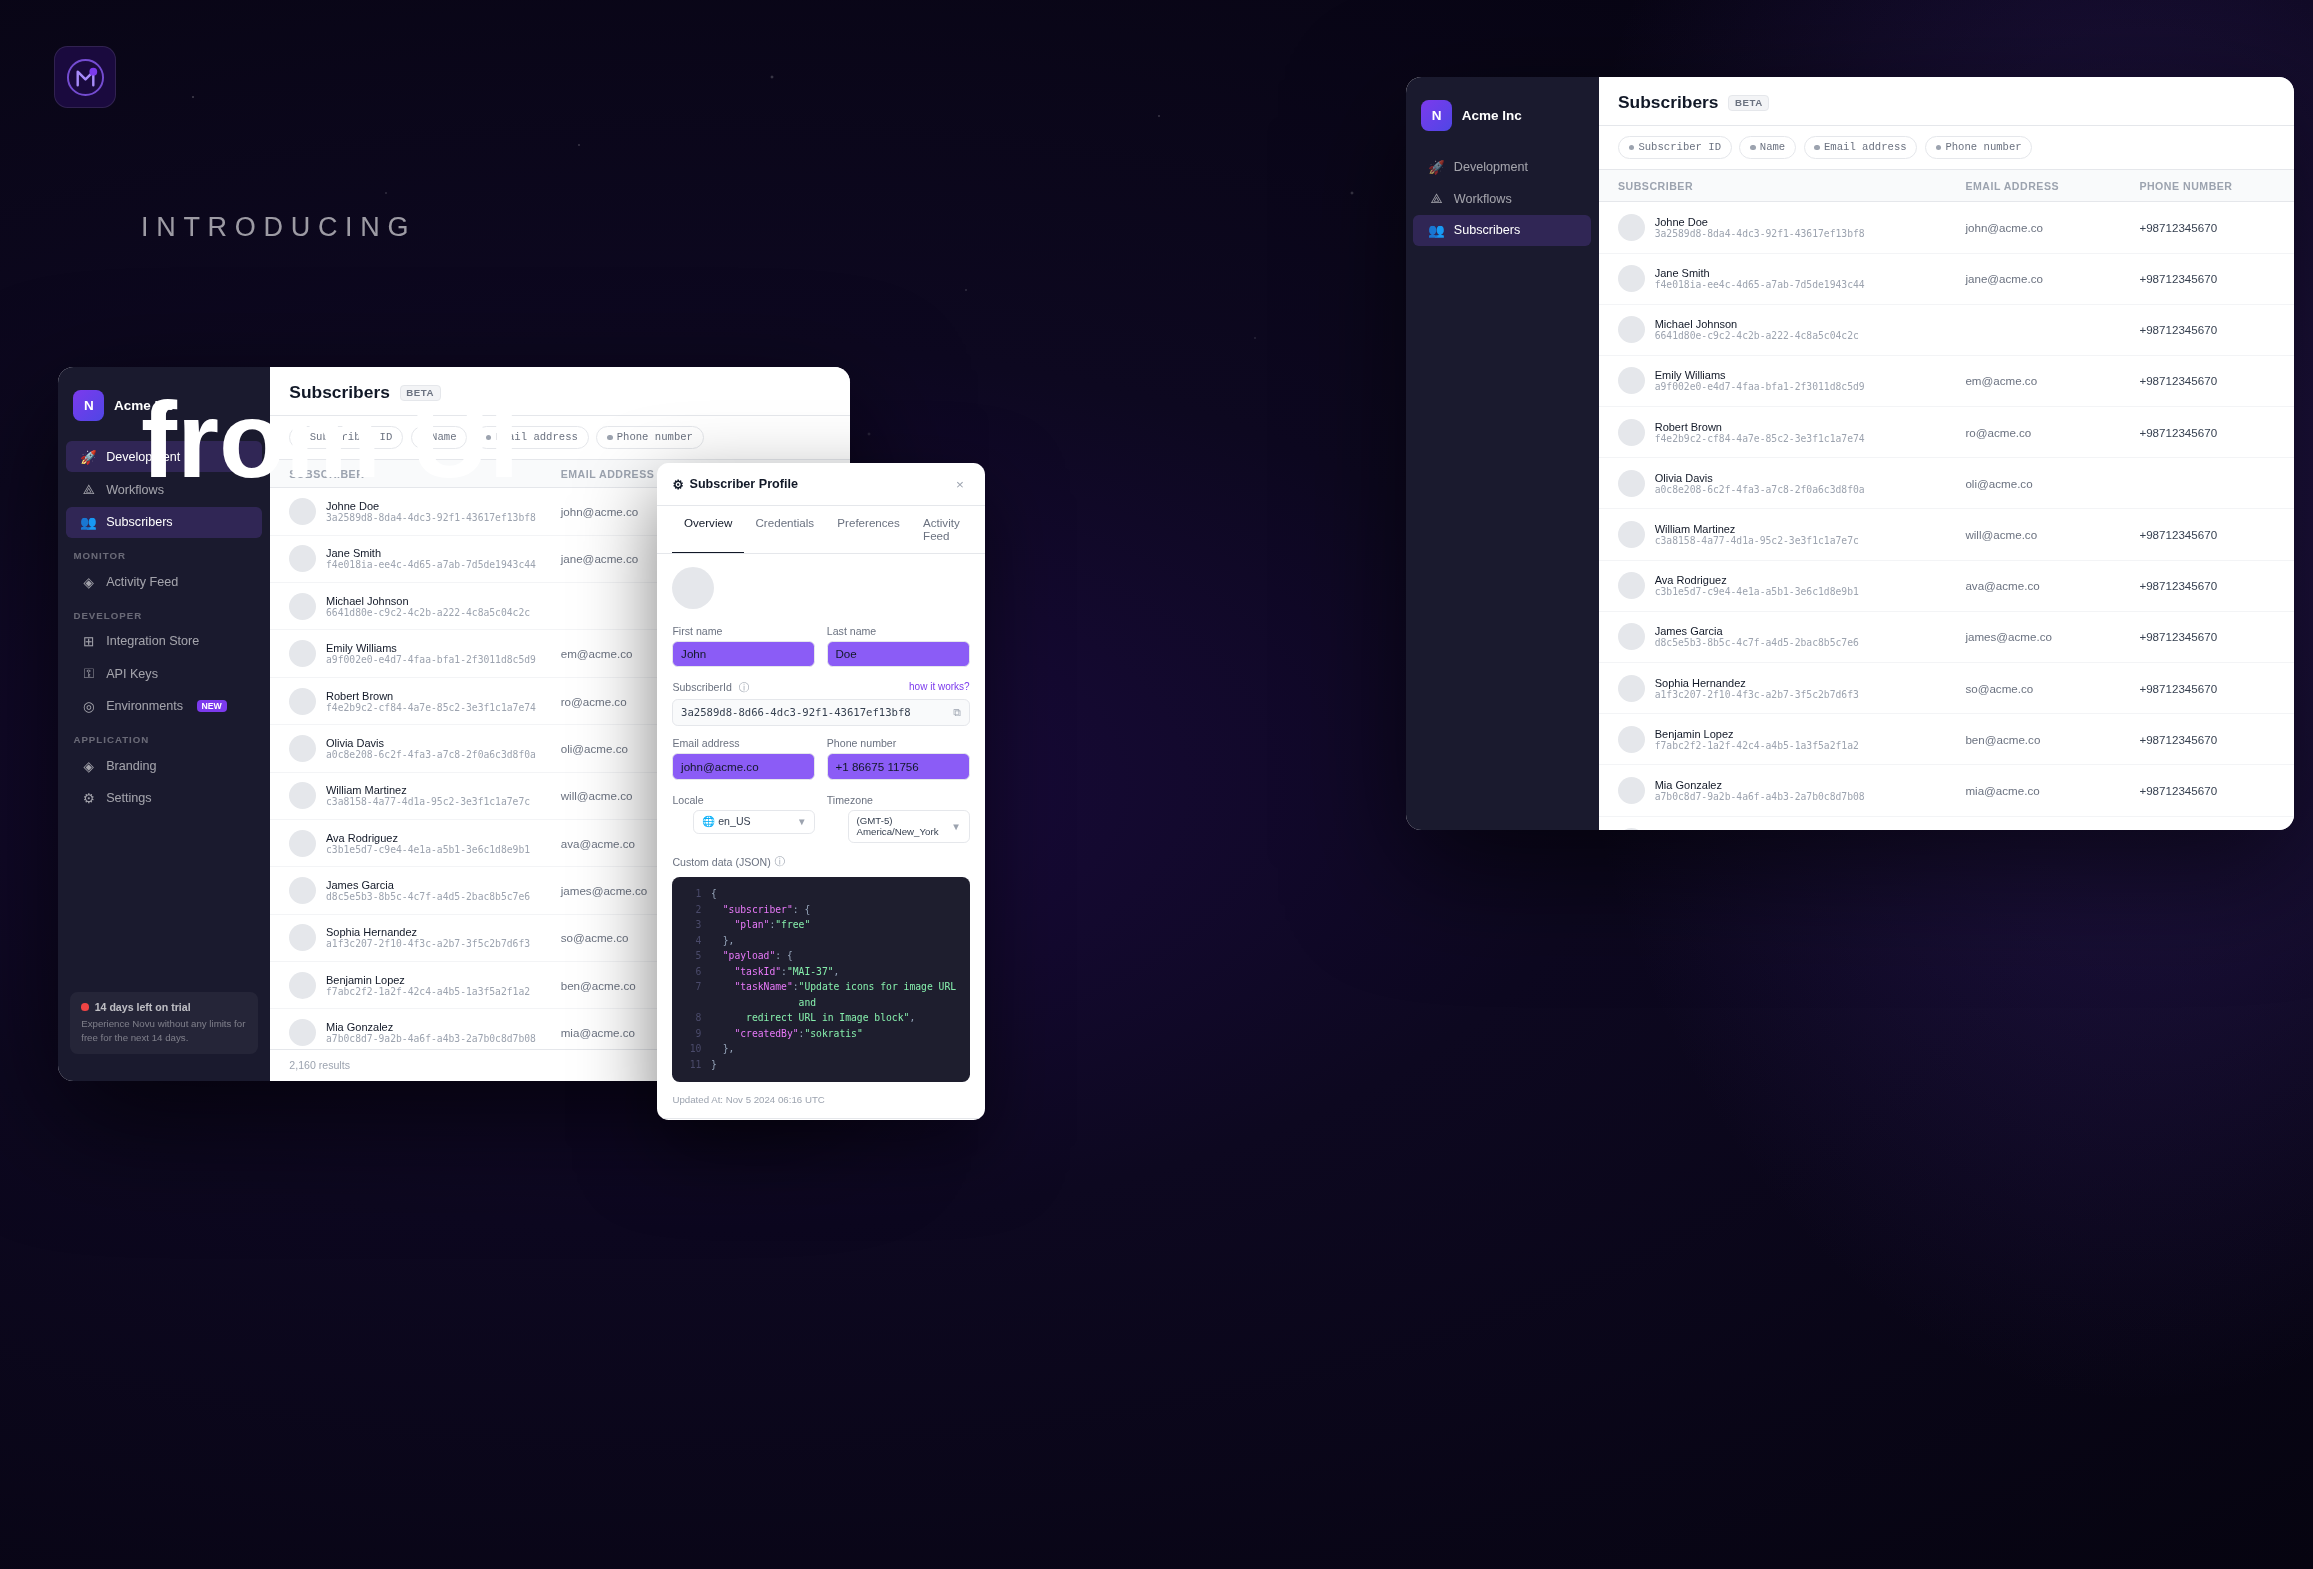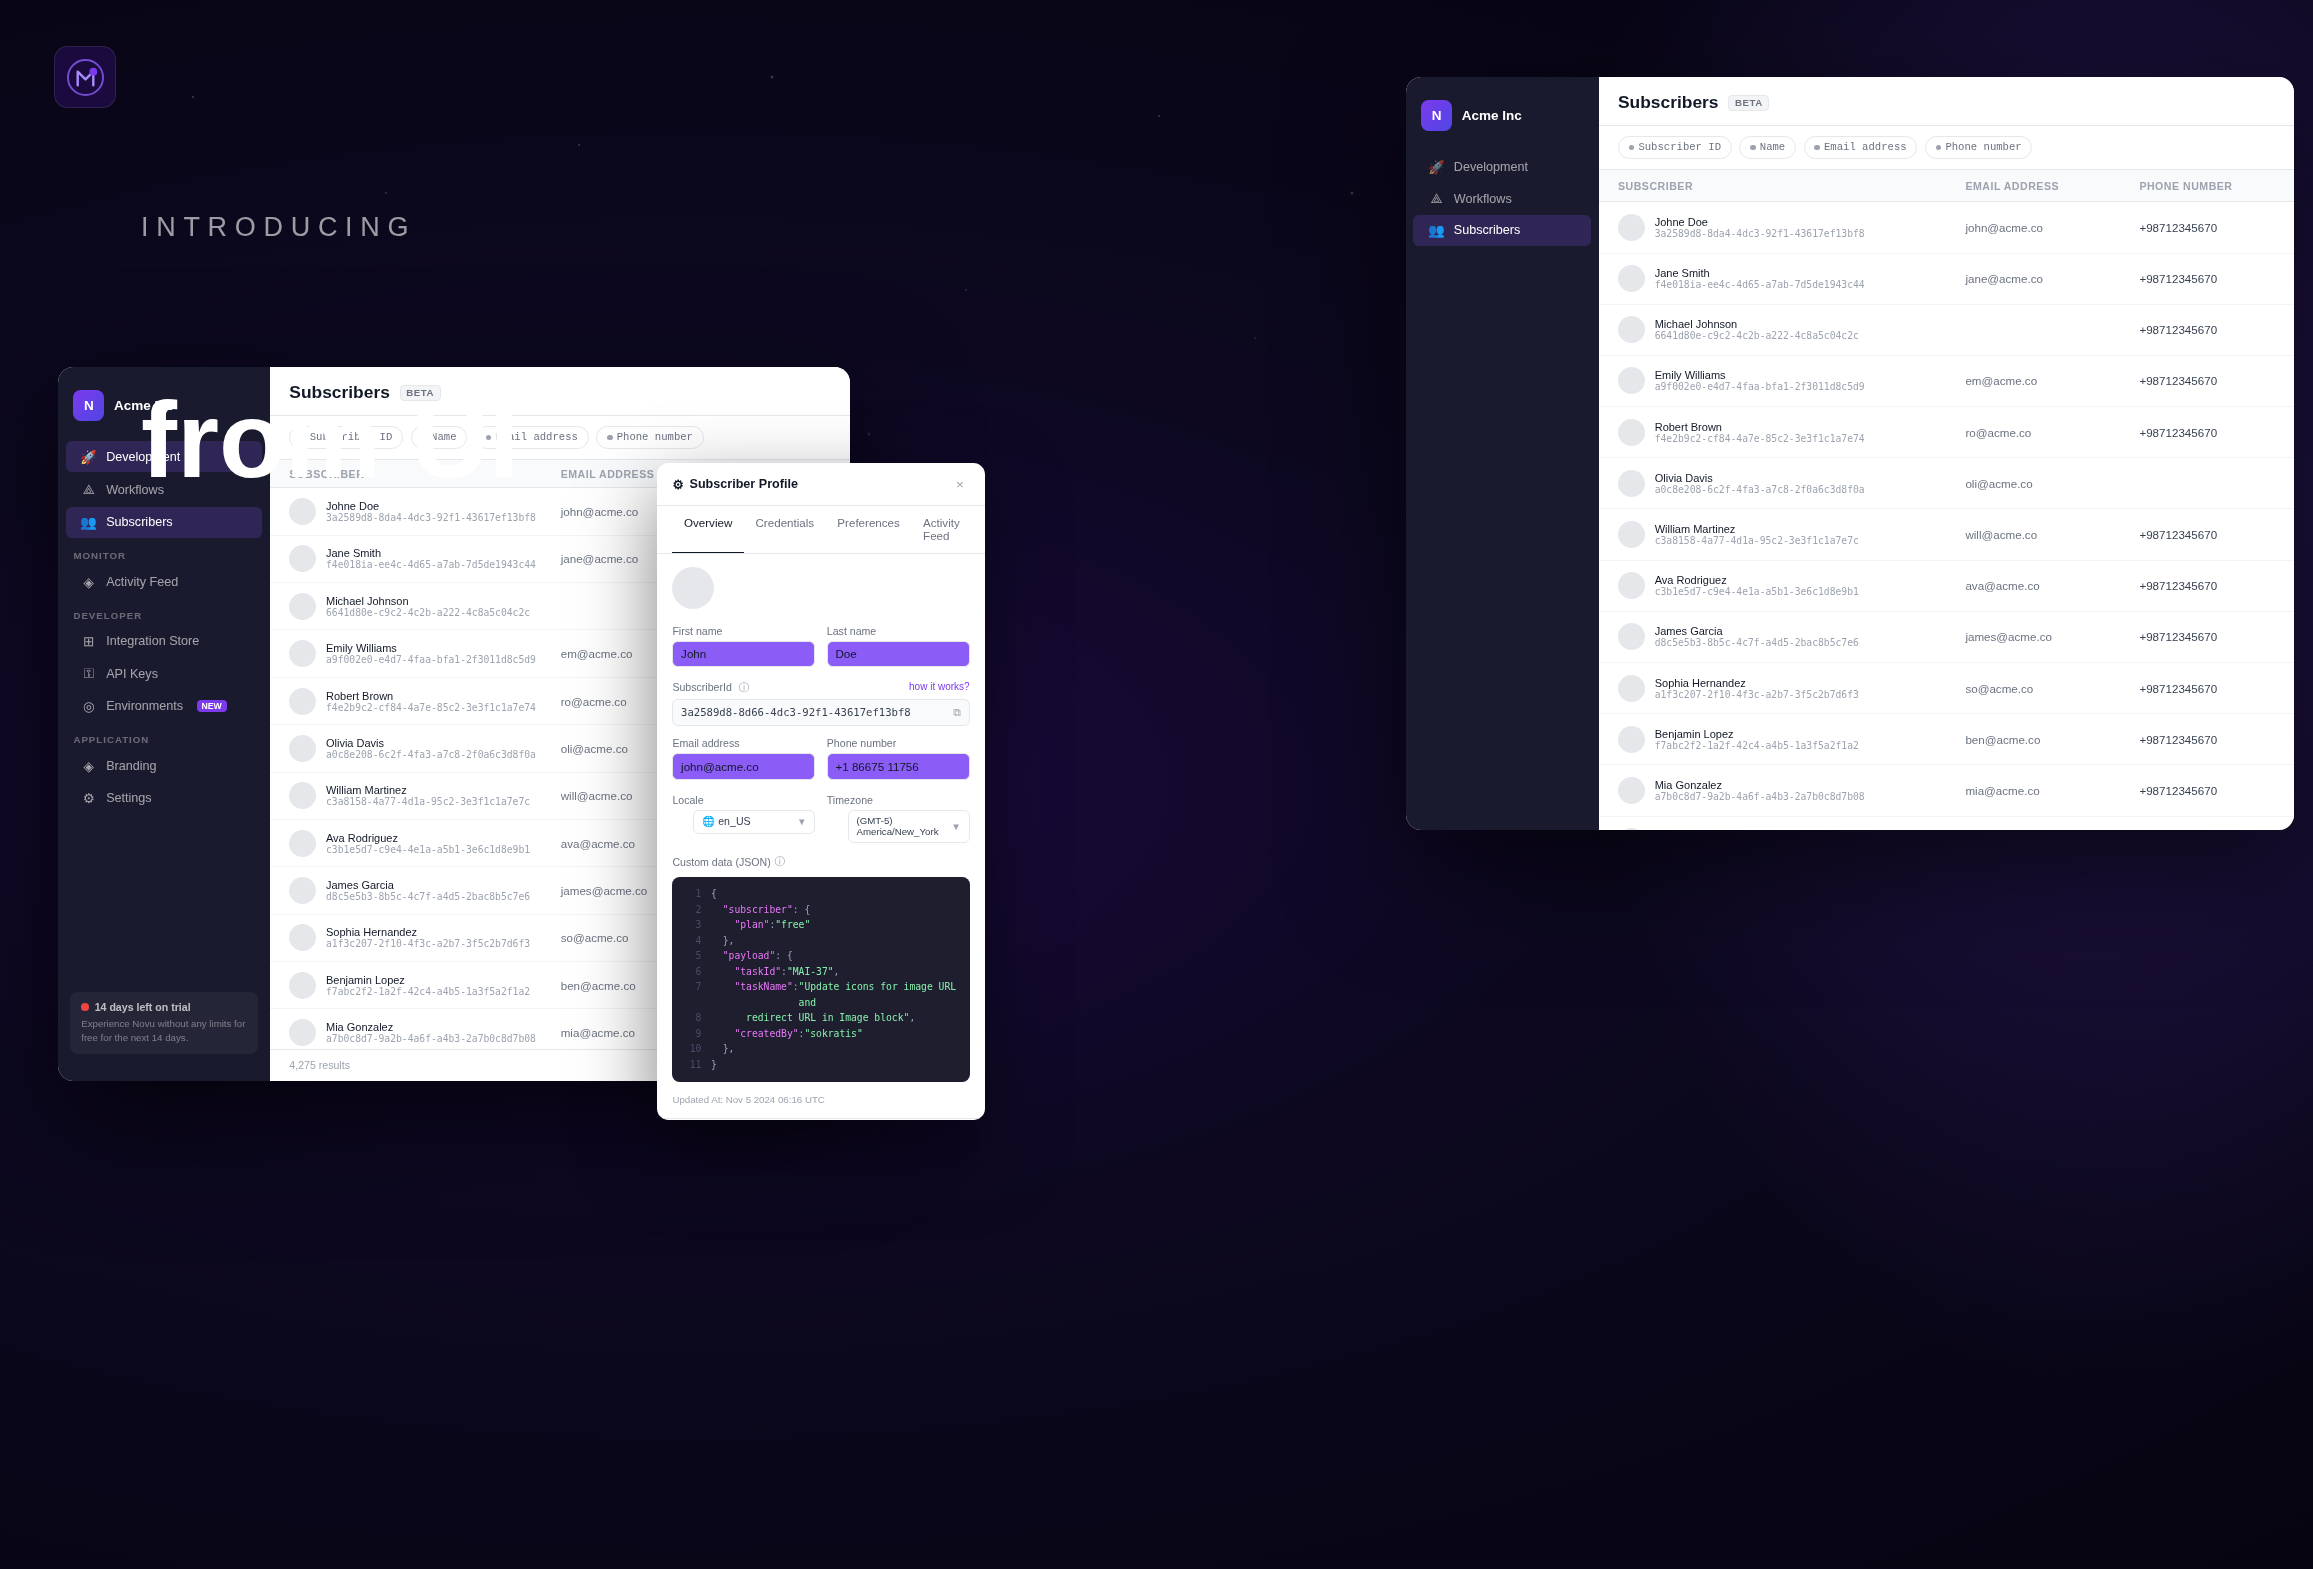--- a/index.html
+++ b/index.html
@@ -1057,21 +1057,21 @@
         <div>
           <div class="subscriber-name">Mia Gonzalez</div>
           <div class="subscriber-id">a7b0c8d7-9a2b-4a6f-a4b3-2a7b0c8d7b08</div>
         </div>
       </div>
       <div class="email-cell">mia@acme.co</div>
       <div class="phone-cell">+98712345670</div>
     </div>
           </div>
 
-        <div class="table-footer">4,275 results</div>
+        <div class="table-footer">2,160 results</div>
       </div>
     </div>
   </div>
 
   <div class="screenshot-modal">
     <div class="modal-header">
       <div class="modal-title">
         <span>⚙</span>
         <span>Subscriber Profile</span>
       </div>

